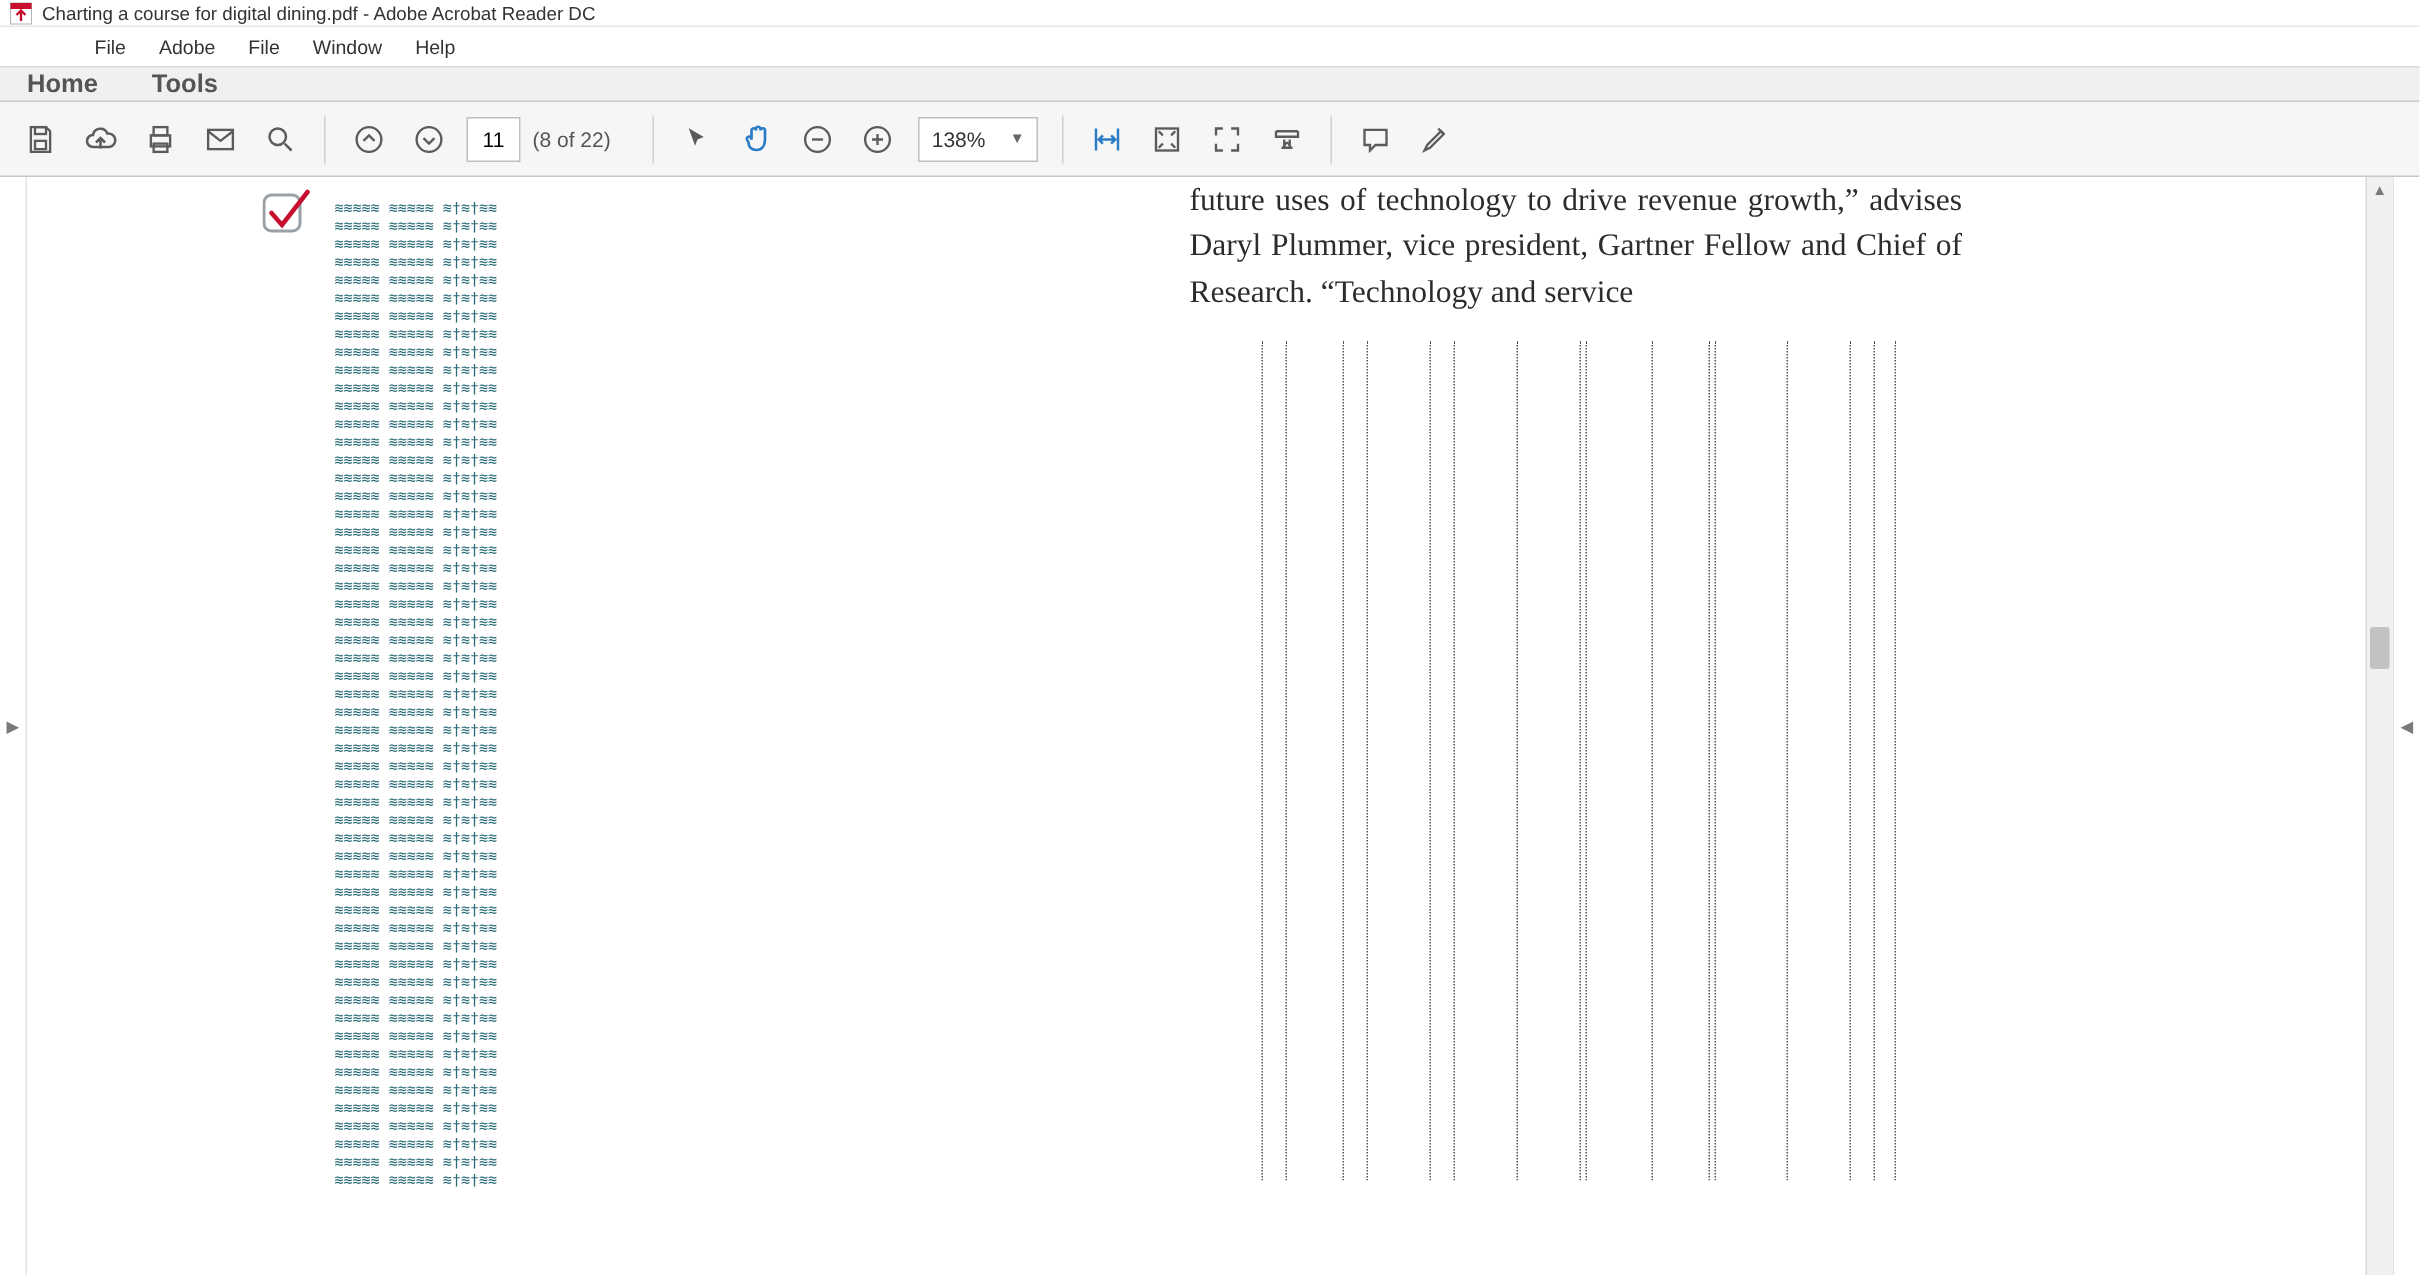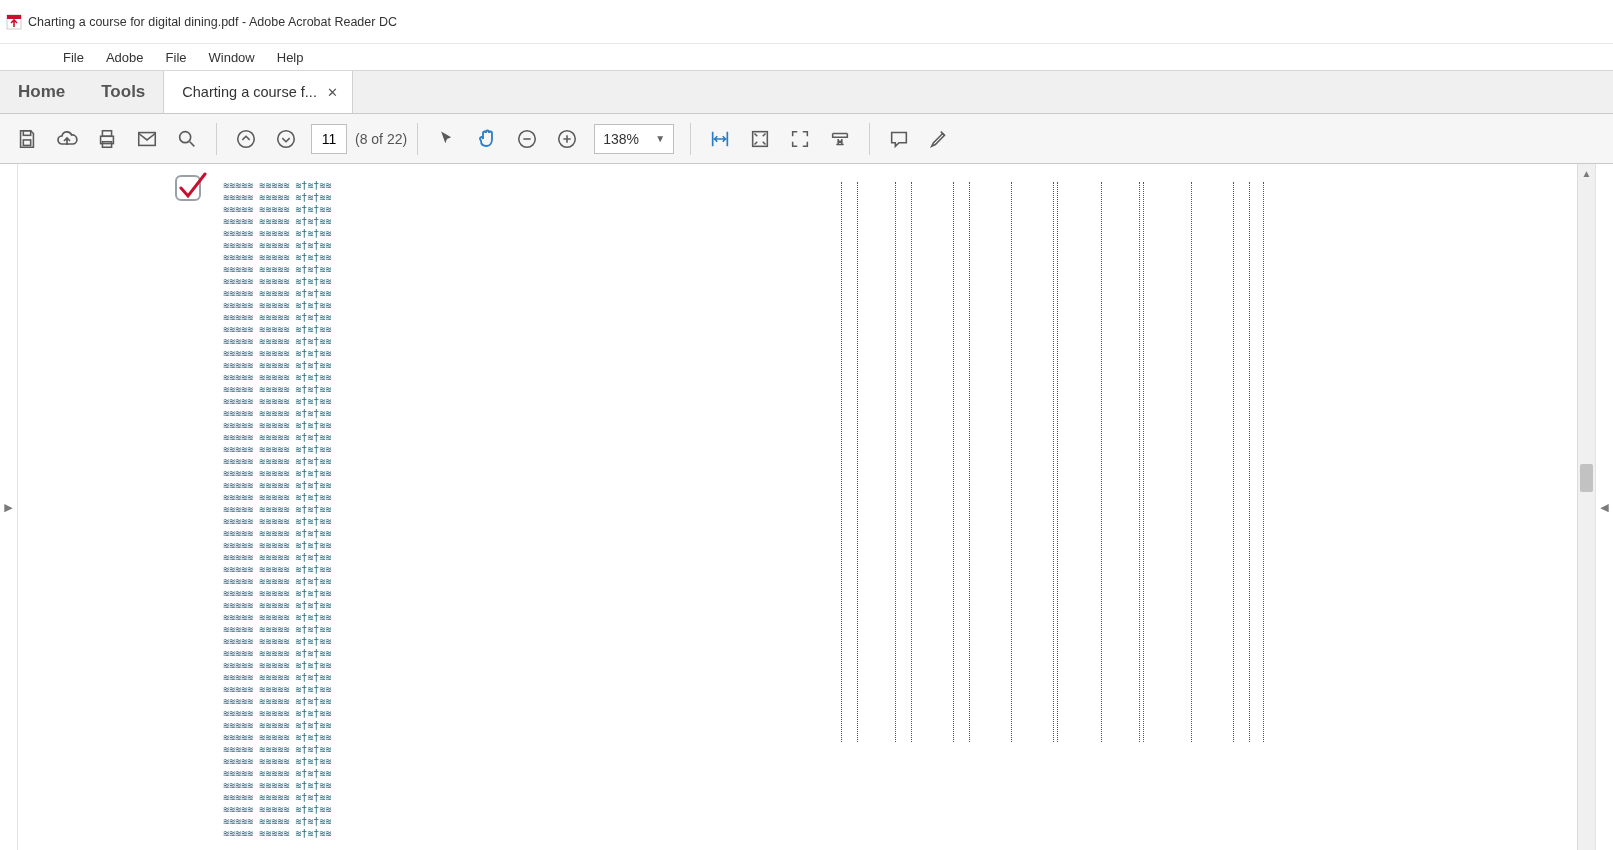--- a/index.html
+++ b/index.html
@@ -10,21 +10,21 @@
       width: 1613px;
       height: 850px;
       overflow: hidden;
       display: flex;
       flex-direction: column;
     }
     
     .title-bar {
       display: flex;
       align-items: center;
-      height: 44px;
+      height: 18px;
       padding: 0 6px;
       background: #fff;
       border-bottom: 1px solid #e8e8e8;
     }
     .title-bar .app-icon {
       width: 16px; height: 16px;
       margin-right: 6px;
       display: inline-flex;
     }
     .title-bar .title { font-size: 12.5px; color: #333; }
@@ -41,21 +41,21 @@
     .menu-bar .menu-item {
       padding: 3px 10px;
       font-size: 13px;
       color: #333;
       cursor: default;
     }
     
     .nav-tabs {
       display: flex;
       align-items: stretch;
-      height: 44px;
+      height: 24px;
       background: #f0f0f0;
       border-top: 1px solid #d7d7d7;
       border-bottom: 1px solid #c9c9c9;
     }
     .nav-tabs .nav-link {
       display: flex;
       align-items: center;
       padding: 0 18px;
       font-size: 17px;
       color: #555;
@@ -98,21 +98,21 @@
       margin: 0 8px;
     }
     .page-input {
       width: 36px; height: 30px;
       border: 1px solid #bfbfbf;
       text-align: center;
       font-size: 14px;
       background: #fff;
       margin: 0 6px 0 4px;
     }
-    .page-count { font-size: 14px; color: #555; margin-right: 0; }
+    .page-count { font-size: 14px; color: #555; margin-right: 18px; }
     .zoom-select {
       width: 80px; height: 30px;
       border: 1px solid #bfbfbf;
       background: #fff;
       display: inline-flex;
       align-items: center;
       justify-content: space-between;
       padding: 0 8px;
       font-size: 14px;
       color: #333;
@@ -244,24 +244,20 @@
   <span class="menu-item">File</span>
   <span class="menu-item">Adobe</span>
   <span class="menu-item">File</span>
   <span class="menu-item">Window</span>
   <span class="menu-item">Help</span>
 </div>
 
 <div class="nav-tabs">
   <span class="nav-link">Home</span>
   <span class="nav-link">Tools</span>
-  <div class="doc-tab">
-    <span>Charting a course f...</span>
-    <span class="close-x">✕</span>
-  </div>
 </div>
 
 <div class="toolbar">
   <span class="tool-btn">
     <svg width="22" height="22" viewBox="0 0 24 24" fill="none" stroke="currentColor" stroke-width="1.7">
         <path d="M5 3h11l3 3v15H5z"></path>
         <rect x="8" y="3" width="8" height="5"></rect>
         <rect x="8" y="13" width="8" height="6"></rect>
       </svg>
   </span>
@@ -433,20 +429,21 @@
 ≋≋≋≋≋ ≋≋≋≋≋ ≋†≋†≋≋
 ≋≋≋≋≋ ≋≋≋≋≋ ≋†≋†≋≋
 ≋≋≋≋≋ ≋≋≋≋≋ ≋†≋†≋≋
 ≋≋≋≋≋ ≋≋≋≋≋ ≋†≋†≋≋
 ≋≋≋≋≋ ≋≋≋≋≋ ≋†≋†≋≋
 ≋≋≋≋≋ ≋≋≋≋≋ ≋†≋†≋≋
 ≋≋≋≋≋ ≋≋≋≋≋ ≋†≋†≋≋
 </div>
       </div>
       <div class="right-col">
+        <p class="body-text">future uses of technology to drive revenue growth,” advises Daryl Plummer, vice president, Gartner Fel­low and Chief of Research. “Technology and service</p>
         <div class="stripes" id="stripes">
             <div class="line" style="left: 48px;"></div>
             <div class="line" style="left: 64px;"></div>
             <div class="line" style="left: 102px;"></div>
             <div class="line" style="left: 118px;"></div>
             <div class="line" style="left: 160px;"></div>
             <div class="line" style="left: 176px;"></div>
             <div class="line" style="left: 218px;"></div>
             <div class="line" style="left: 260px;"></div>
             <div class="line" style="left: 264px;"></div>

